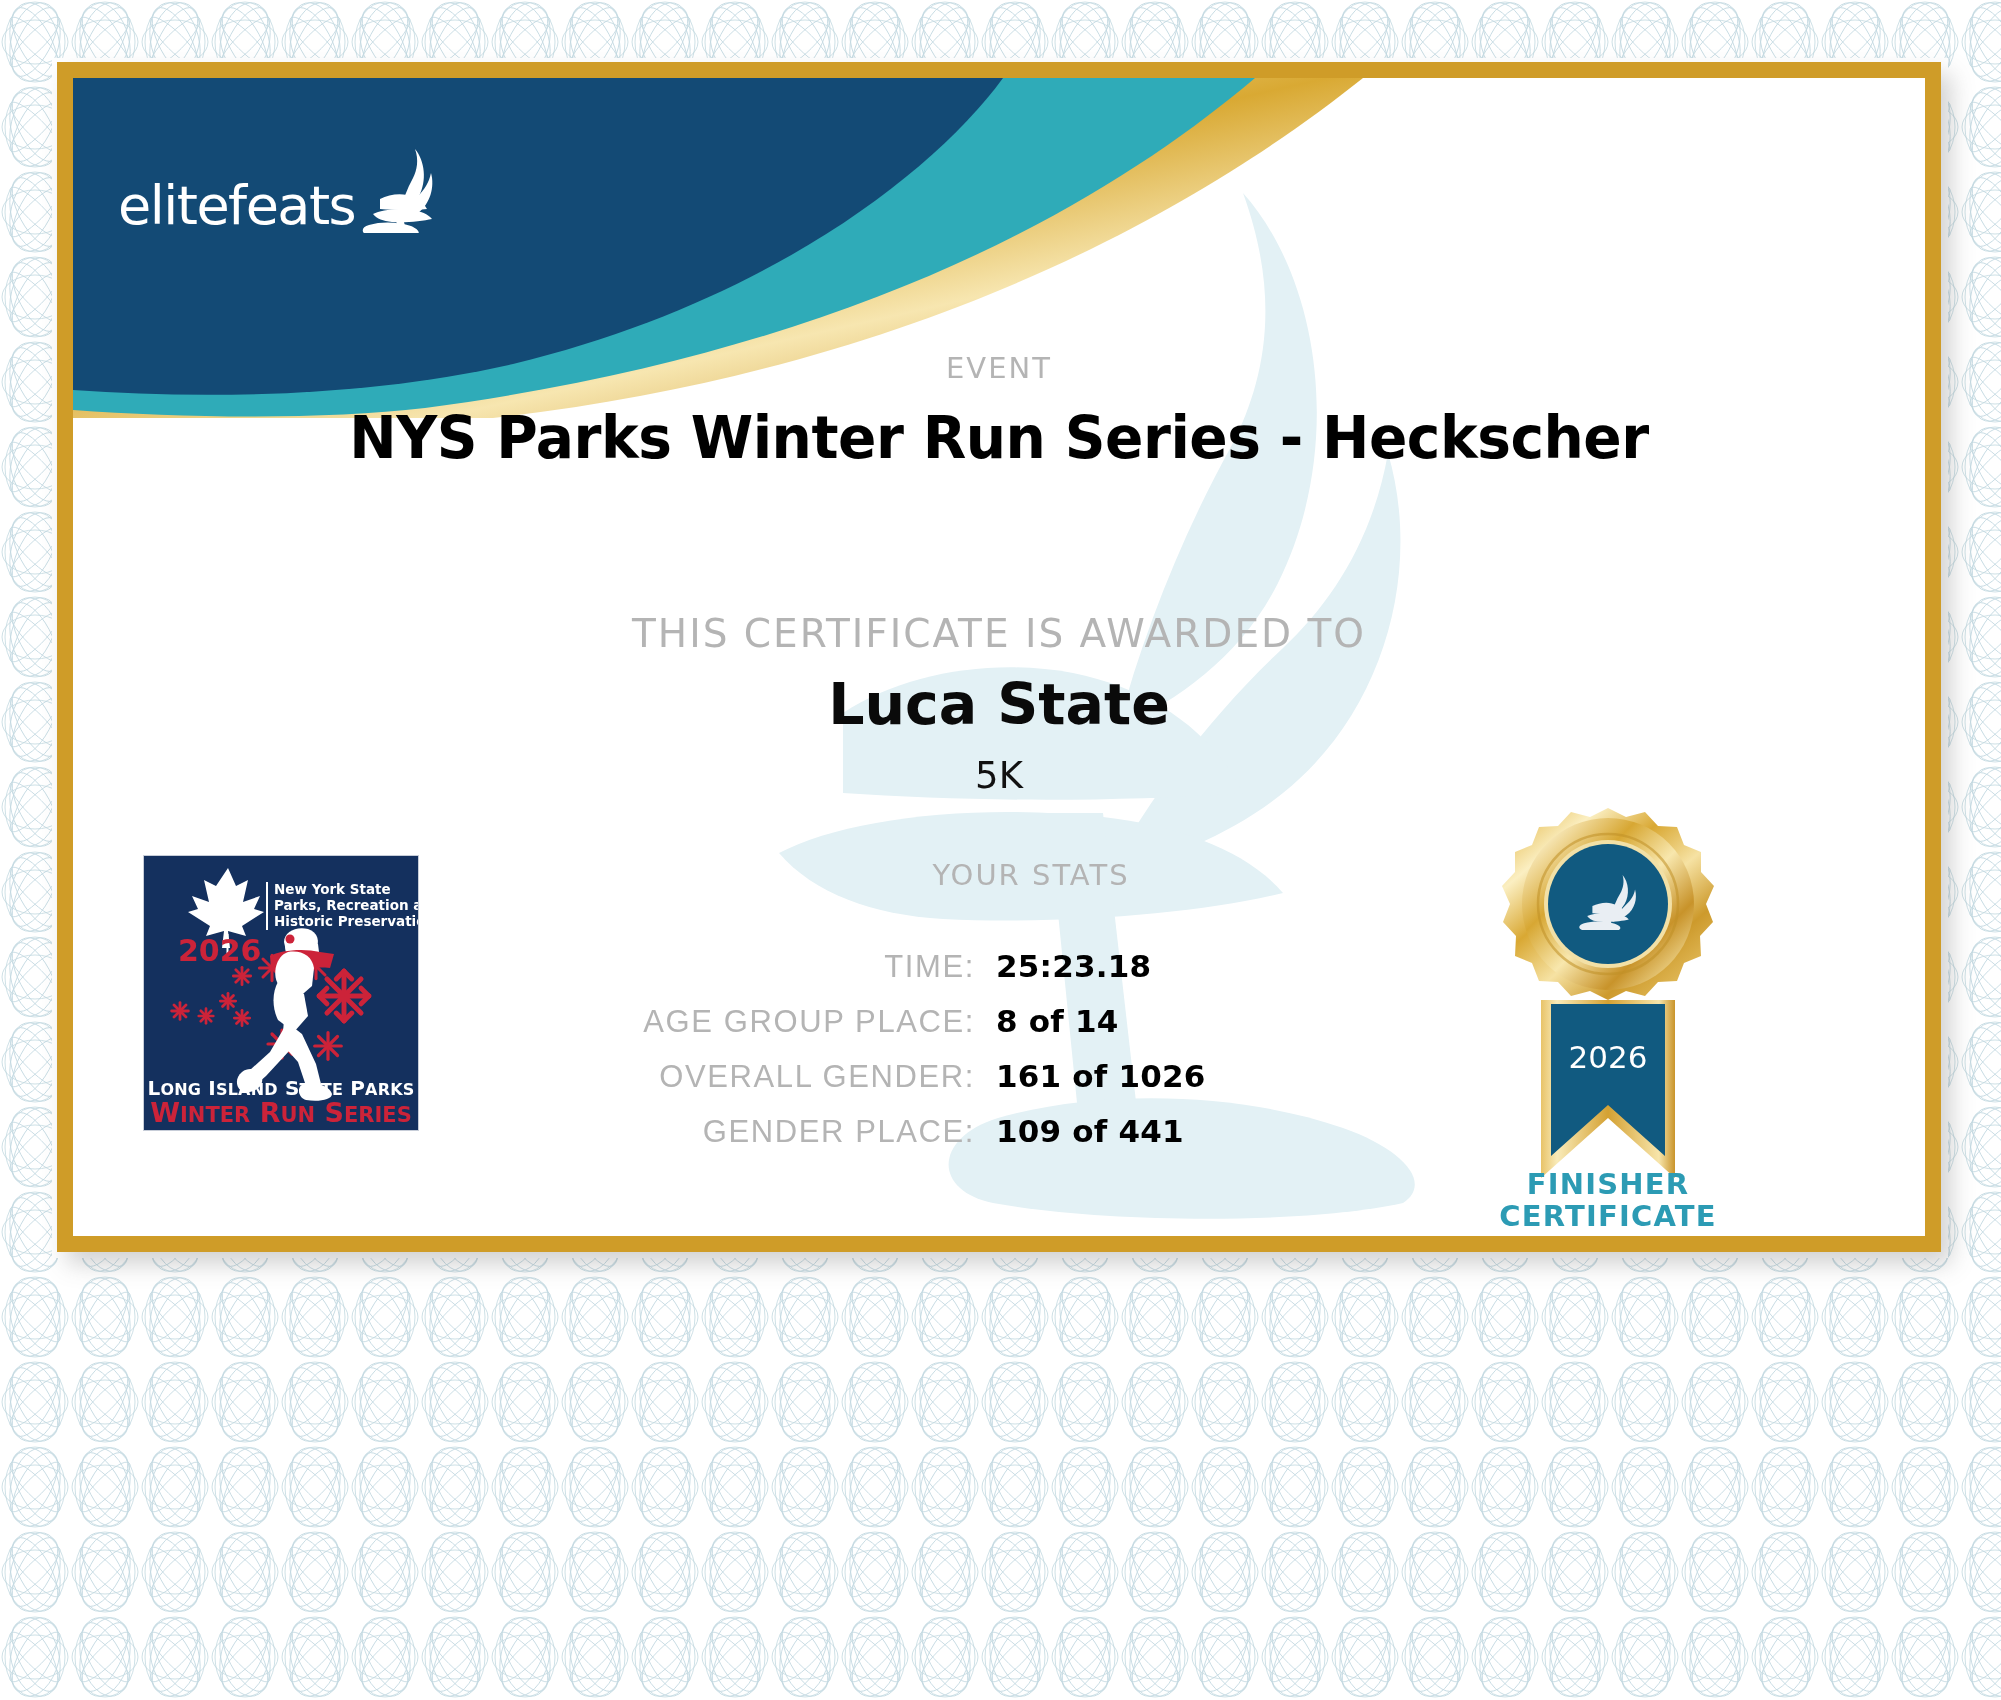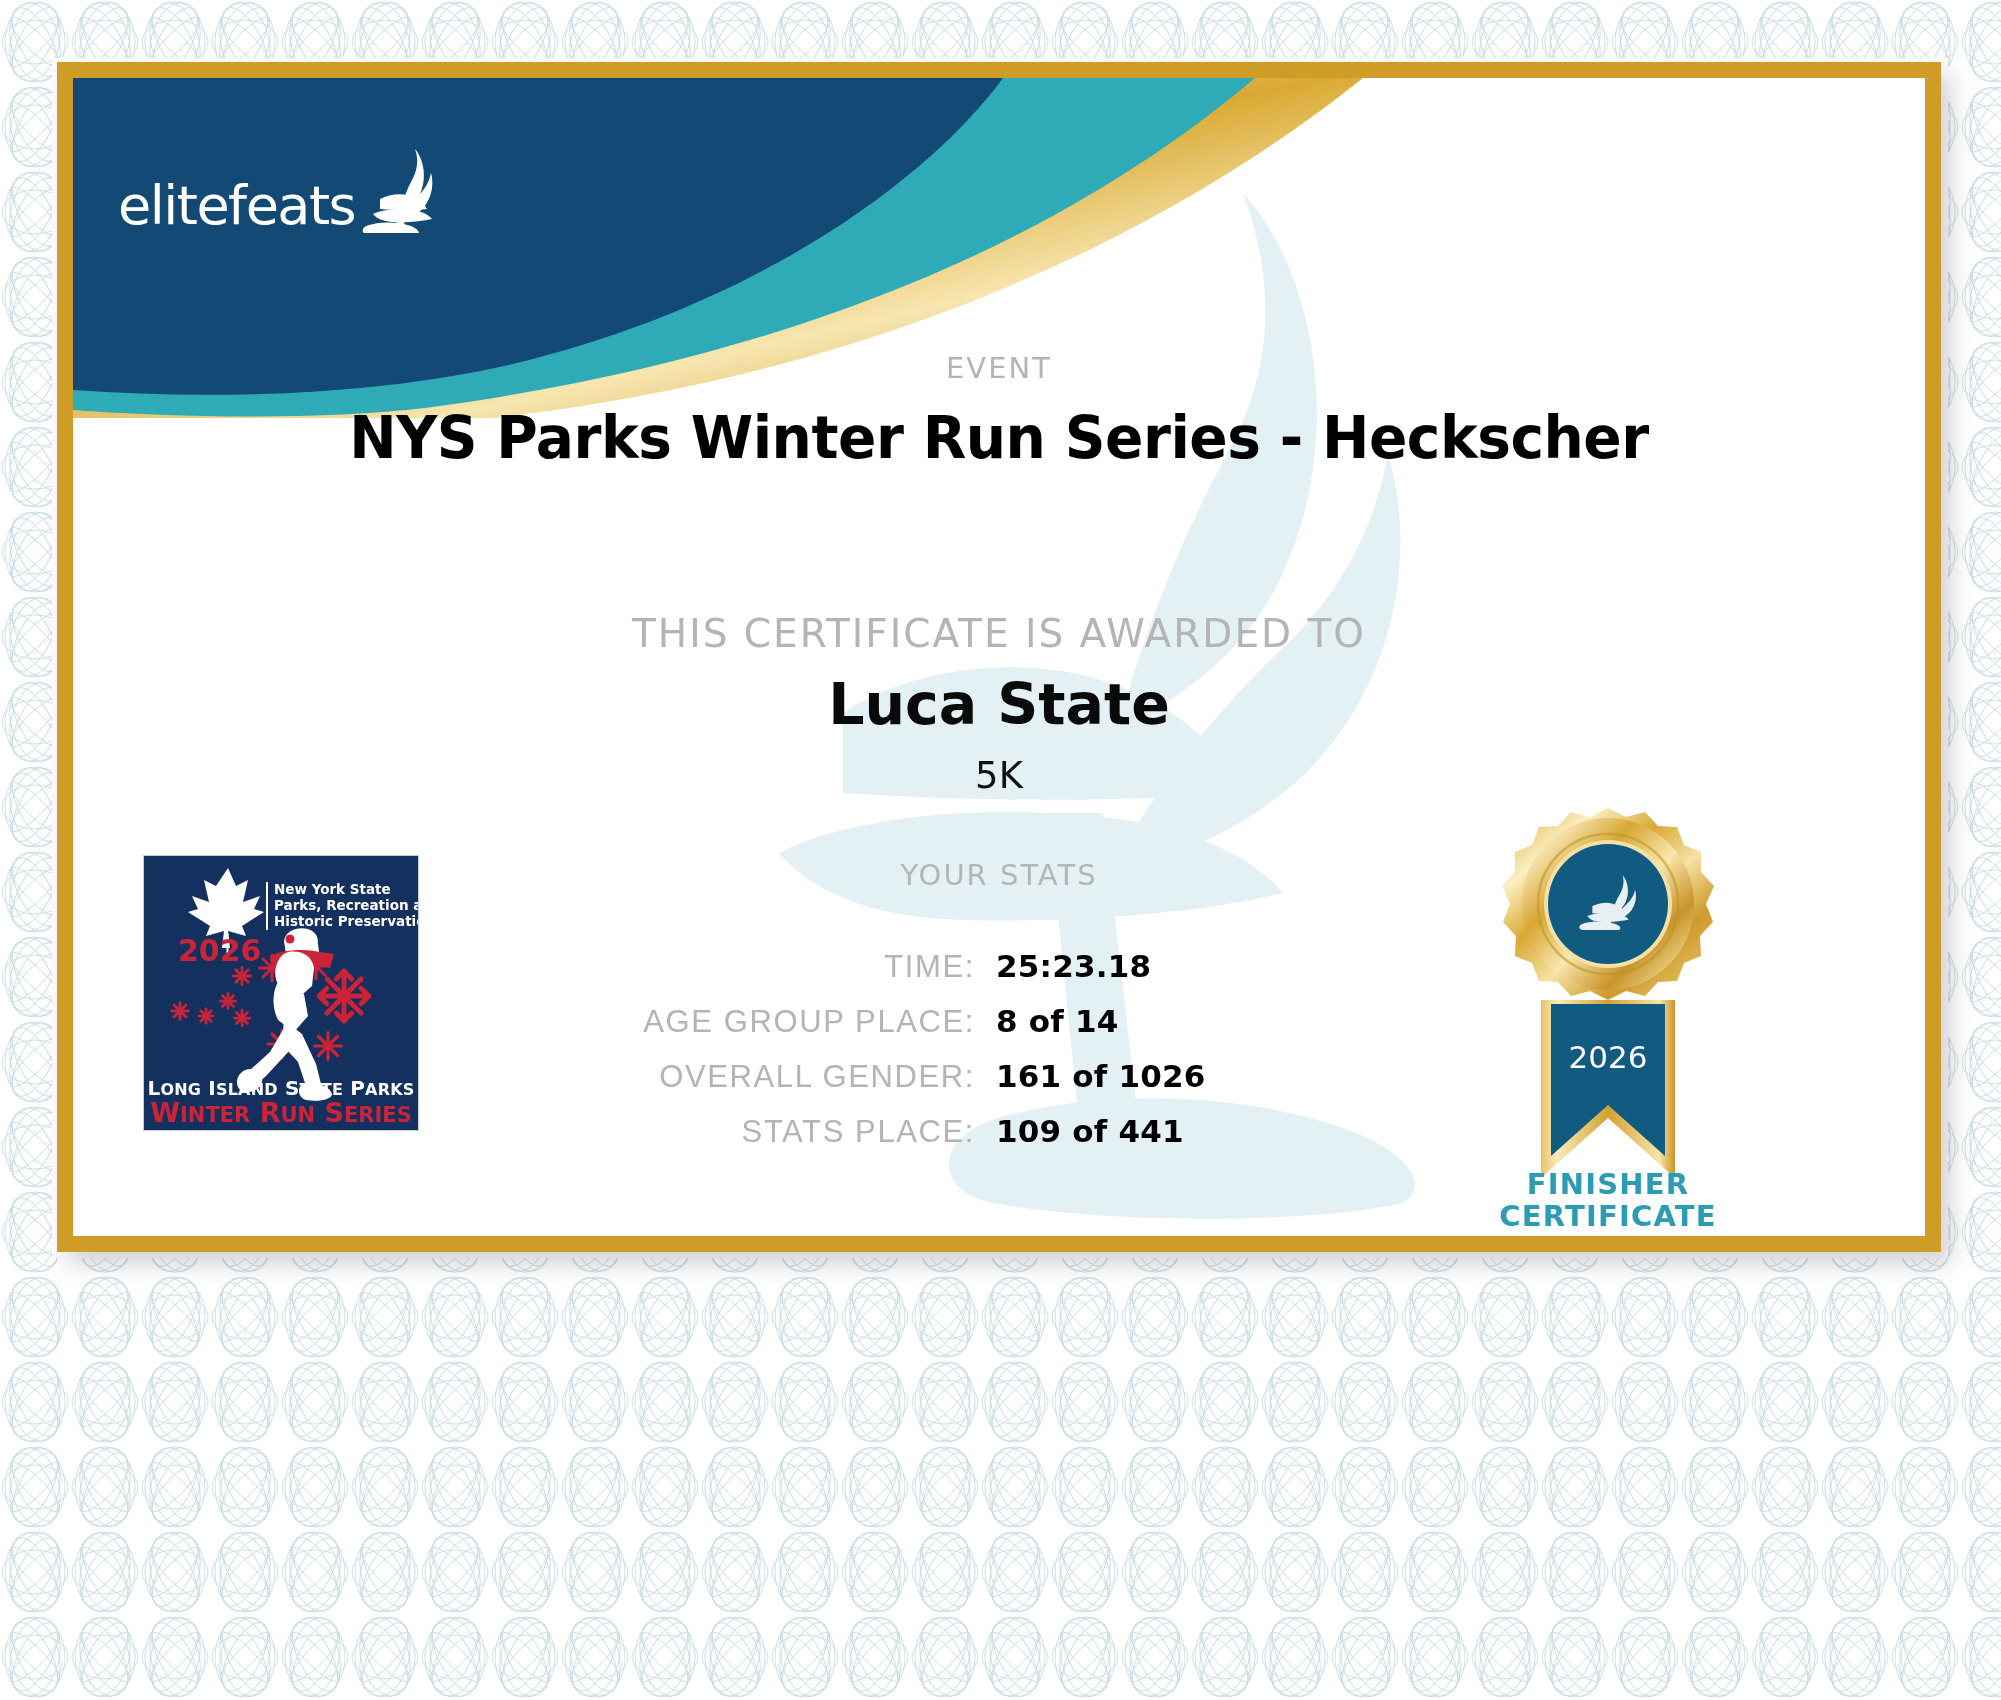--- a/index.html
+++ b/index.html
@@ -103,20 +103,21 @@
   #distance{
     position:absolute;width:100%;top:676px;text-align:center;
     font-family:"DejaVu Sans", sans-serif;
     font-size:37px;
     color:#111;
   }
 
   #stats-label{
     position:absolute;width:100%;top:780px;text-align:center;
     font-size:29px;
+    margin-left:32px;
   }
 
   
   .stats-table{
     position:absolute;
     left:398px;top:870px;
     width:740px;
   }
   .stat-row{
     display:flex;
@@ -273,21 +274,21 @@
         </div>
         <div class="stat-row">
           <span class="stat-key">AGE GROUP PLACE:</span>
           <span class="stat-val">8 of 14</span>
         </div>
         <div class="stat-row">
           <span class="stat-key">OVERALL GENDER:</span>
           <span class="stat-val">161 of 1026</span>
         </div>
         <div class="stat-row">
-          <span class="stat-key">STATS PLACE:</span>
+          <span class="stat-key">GENDER PLACE:</span>
           <span class="stat-val">109 of 441</span>
         </div>
       </div>
     </div>
 
     <div class="event-badge">
       <svg viewBox="0 0 274 274" width="274" height="274">
         <rect x="0" y="0" width="274" height="274" fill="#14305e"></rect>
 
         <g fill="#ffffff">

